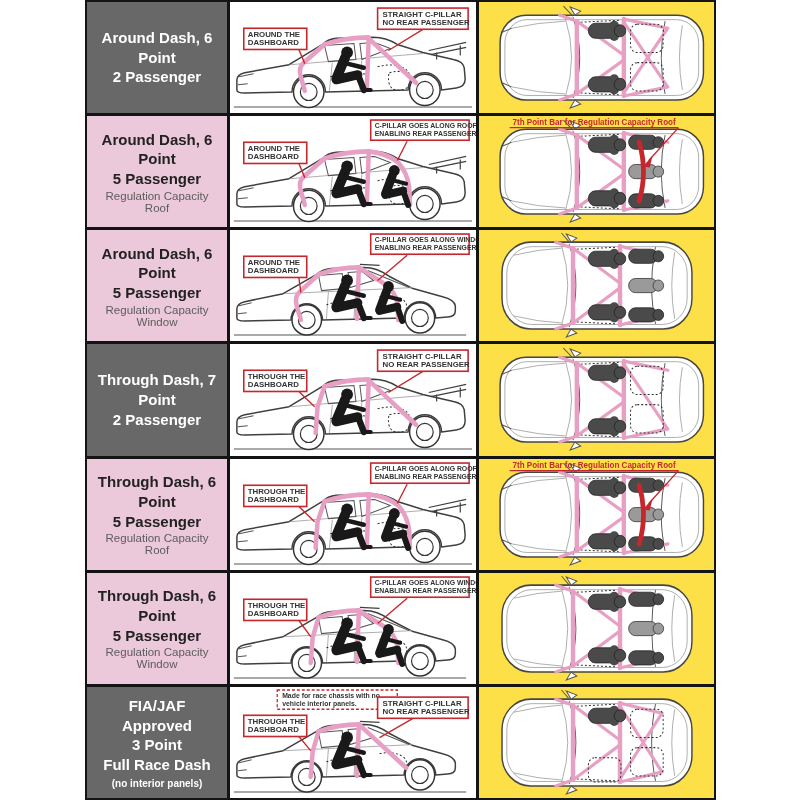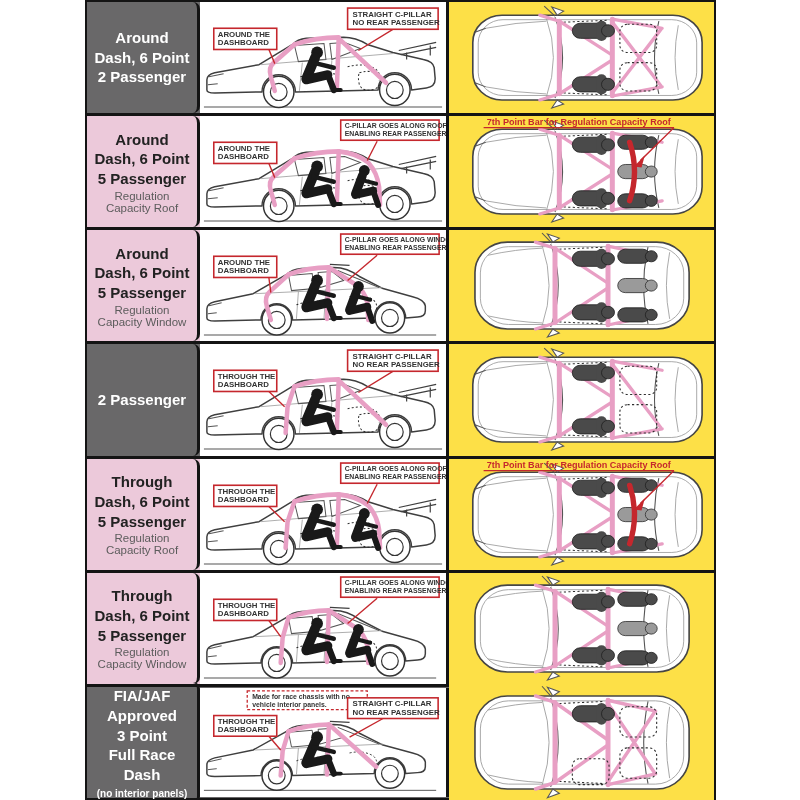--- a/index.html
+++ b/index.html
@@ -1,23 +1,23 @@
 <!DOCTYPE html>
 <html><head>
 <meta charset="utf-8">
 <style>
   html,body{margin:0;padding:0;background:#fff;}
   body{width:800px;height:800px;position:relative;font-family:"Liberation Sans",sans-serif;}
   .chart{position:absolute;left:85px;top:0;width:631px;height:800px;box-sizing:border-box;
          border:2px solid #141414;display:flex;flex-direction:column;background:#fff;}
   .row{flex:1 1 0;display:flex;min-height:0;border-bottom:3px solid #141414;}
-  .row:last-child{border-bottom:none;align-items:center;}
+  .row:last-child{border-bottom:none;}
   .cell{box-sizing:border-box;min-width:0;}
-  .label{width:113px;border-right:3px solid #141414;display:flex;flex-direction:column;
-         justify-content:center;align-items:center;text-align:center;padding:4px 7px;border-radius:7px;}
+  .label{width:143px;border-right:3px solid #141414;display:flex;flex-direction:column;
+         justify-content:center;align-items:center;text-align:center;padding:4px 7px;}
   .label div:empty{display:none;}
   .side{width:249px;border-right:3px solid #141414;background:#fff;}
   .topv{flex:1;background:#fde047;}
   .theme-gray{background:#696869;color:#ffffff;}
   .theme-pink{background:#ecc9da;color:#222222;}
   .l1{font-weight:700;font-size:15px;line-height:1.32;}
   .theme-gray .sub{color:#ffffff;font-weight:700;font-size:10px;margin-top:3px;}
   .theme-pink .sub{color:#5c5c5c;font-weight:400;font-size:11.5px;margin-top:1px;}
   svg.fit{display:block;width:100%;height:100%;}
   
@@ -251,20 +251,21 @@
         <path class="cagethin" d="M98,18 L80,12 M98,92 L80,98 M98,18 L146,52 M98,92 L146,58 M147,16 L191,26 M147,94 L191,84"></path>
         <path class="cage" d="M98,18 L98,92 M147,16 L147,94"></path>
         <use href="#fig-top-front-pair"></use>
         <use href="#fig-top-rear-trio"></use>
       </svg>
     </div>
   </div>
 
   <div class="row theme-gray">
     <div class="cell label">
+      <div class="l1">Through Dash, 7 Point</div>
       <div class="l1">2 Passenger</div>
 
     </div>
     <div class="cell side">
       <svg class="fit" viewBox="0 0 250 110" preserveAspectRatio="none">
         <use href="#car-sedan-side"></use>
         <path class="cage" d="M96,42 Q118,35 141,35 L139,87"></path>
         <path class="cage" d="M96,42 L89,62 L87,88"></path>
         <path class="cage" d="M141,36 L189,80"></path>
         <use href="#fig-driver-side"></use>

